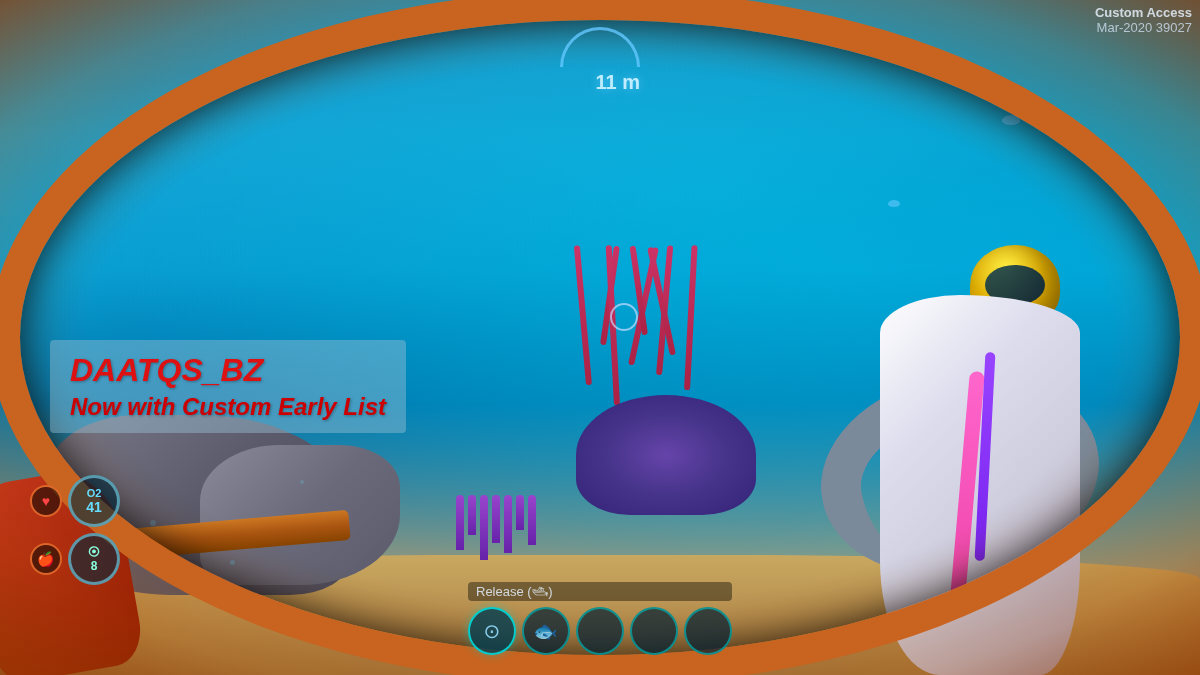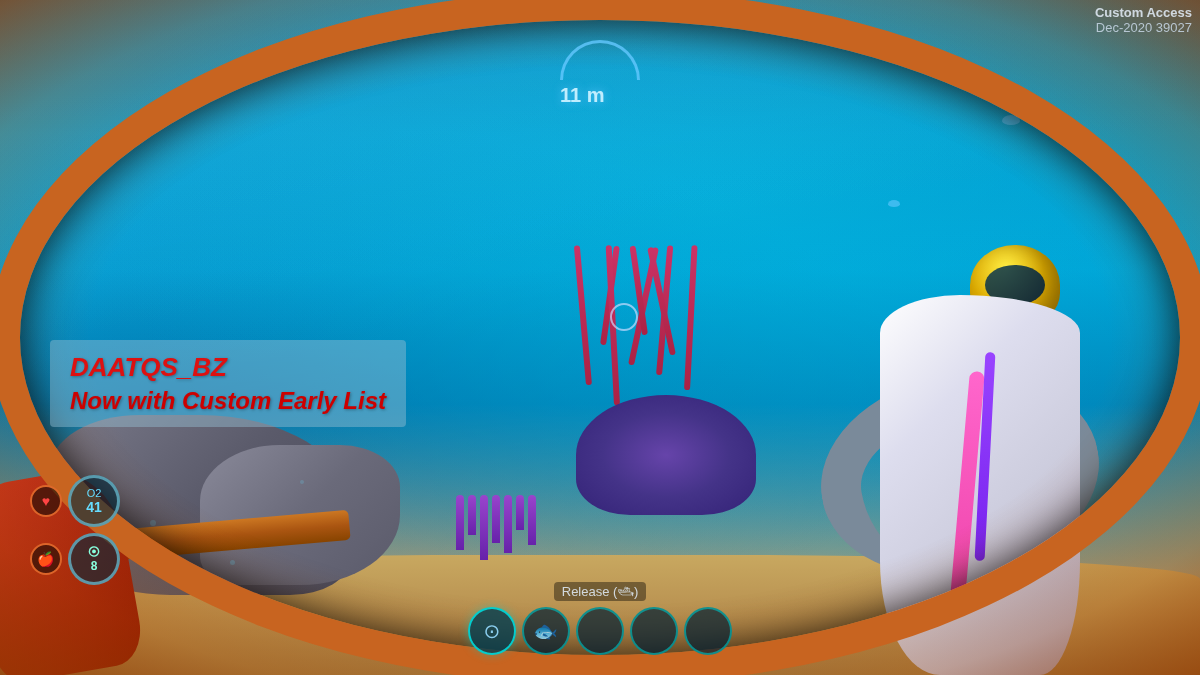--- a/index.html
+++ b/index.html
@@ -282,24 +282,24 @@
     #hud {
       position: absolute;
       inset: 0;
       z-index: 25;
       pointer-events: none;
     }
 
     
     #depth-indicator {
       position: absolute;
-      top: 40px;
+      top: 27px;
       left: 50%;
       transform: translateX(-50%);
-      text-align: left;
+      text-align: right;
     }
 
     .depth-arc {
       width: 80px;
       height: 40px;
       border: 3px solid rgba(100,200,255,0.8);
       border-bottom: none;
       border-radius: 40px 40px 0 0;
       margin: 0 auto;
     }
@@ -381,21 +381,21 @@
       border: 2px solid rgba(255,120,50,0.8);
       background: rgba(20,10,5,0.6);
       display: flex;
       align-items: center;
       justify-content: center;
     }
 
     .o2-label {
       color: #66ddff;
       font-size: 11px;
-      font-weight: normal;
+      font-weight: bold;
     }
 
     .o2-value {
       color: #66ddff;
       font-size: 14px;
       font-weight: bold;
     }
 
     .temp-value {
       color: #88ffdd;
@@ -404,21 +404,20 @@
     }
 
     
     #toolbar {
       position: absolute;
       bottom: 20px;
       left: 50%;
       transform: translateX(-50%);
       display: flex;
       flex-direction: column;
-      align-items: center;
       gap: 6px;
     }
 
     .release-hint {
       color: rgba(220,230,240,0.9);
       font-size: 13px;
       background: rgba(0,0,0,0.4);
       padding: 2px 8px;
       border-radius: 4px;
       font-family: Arial, sans-serif;
@@ -458,21 +457,21 @@
       top: 340px;
       left: 50px;
       background: rgba(150,190,210,0.45);
       padding: 12px 20px;
       border-radius: 4px;
       z-index: 26;
     }
 
     .mod-title {
       color: #dd1111;
-      font-size: 26px;
+      font-size: 32px;
       font-weight: bold;
       font-style: italic;
       font-family: Arial, sans-serif;
       text-shadow: 1px 1px 3px rgba(0,0,0,0.3);
     }
 
     .mod-subtitle {
       color: #cc0000;
       font-size: 24px;
       font-weight: bold;
@@ -582,21 +581,21 @@
 
   <div id="hud">
 
     <div id="depth-indicator">
       <div class="depth-arc"></div>
       <div class="depth-text">11 m</div>
     </div>
 
     <div id="early-access">
       <div class="early-access-title">Custom Access</div>
-      <div class="early-access-version">Dec-2020 39027</div>
+      <div class="early-access-version">Mar-2020 39027</div>
     </div>
 
     <div id="crosshair"></div>
 
     <div id="bottom-hud">
       <div class="stat-orb-row">
         <div class="stat-icon">
           <span style="color:#ff4444;font-size:14px;">♥</span>
         </div>
         <div class="stat-orb">

